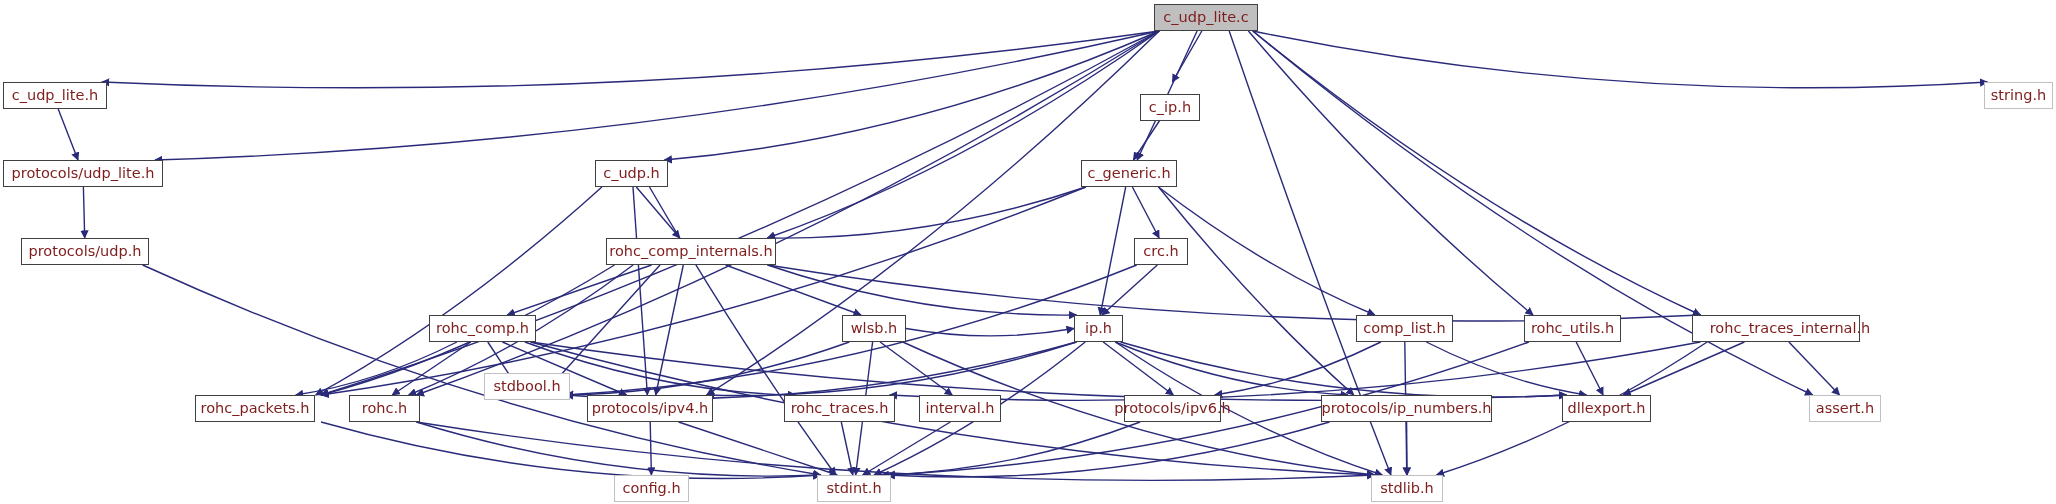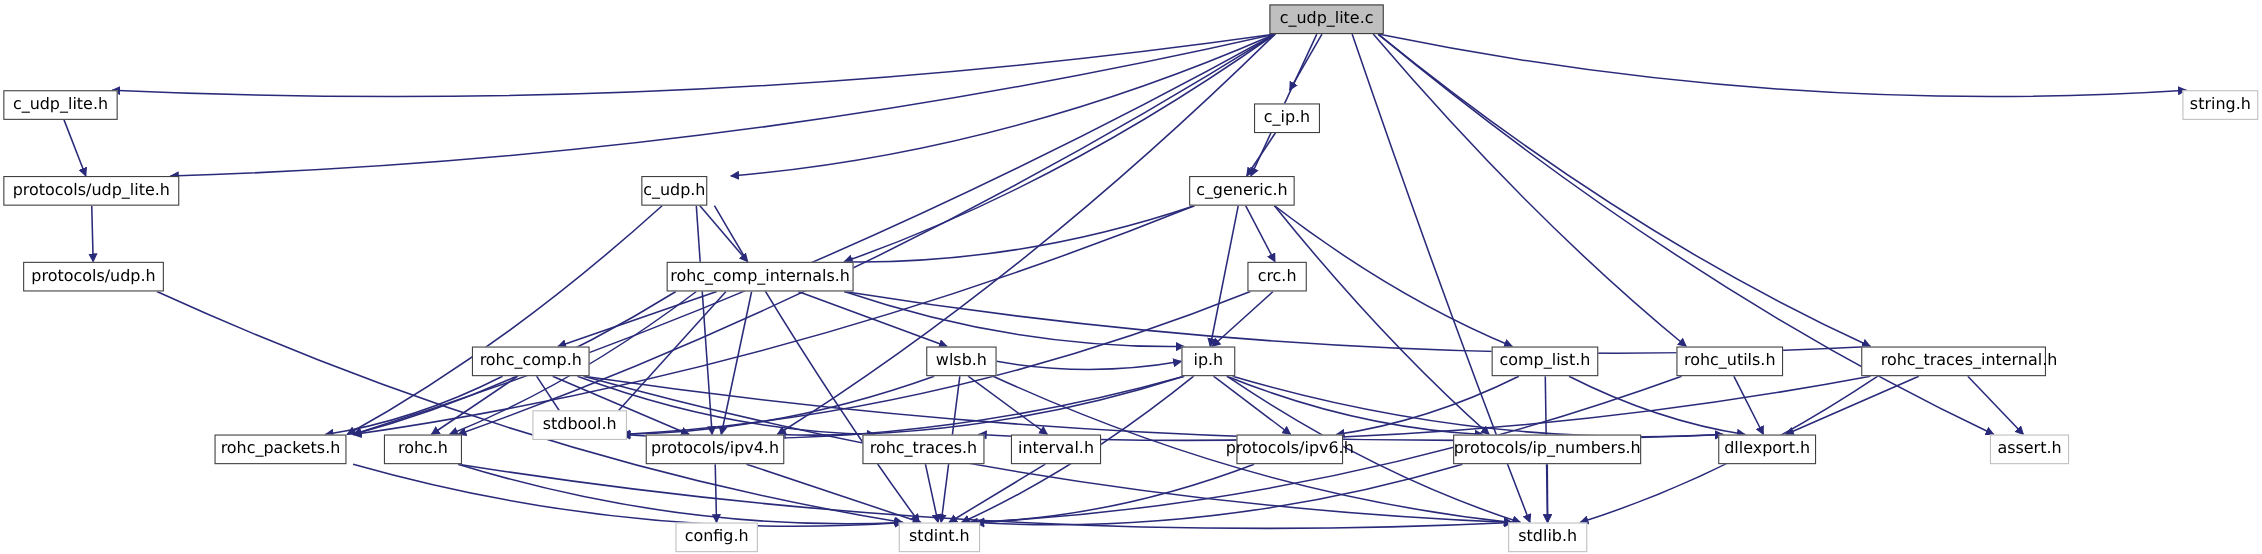--- a/index.html
+++ b/index.html
@@ -1,21 +1,21 @@
 <!DOCTYPE html>
 <html><head>
 <meta charset="utf-8">
 <style>
   html,body{margin:0;padding:0;background:#ffffff;}
   #graph-root{position:relative;width:2056px;height:504px;background:#ffffff;
     font-family:"DejaVu Sans","Liberation Sans",sans-serif;overflow:hidden;}
   svg#edges{position:absolute;left:0;top:0;width:2056px;height:504px;}
   .node{position:absolute;box-sizing:border-box;display:flex;align-items:center;
     justify-content:center;height:27px;font-size:14.5px;line-height:1;
-    white-space:nowrap;color:#000000;background:#ffffff;border:1px solid #404040;}
+    white-space:nowrap;color:#7f1d1d;background:#ffffff;border:1px solid #404040;}
   .node.ext{border:1px solid #c0c0c0;background:#ffffff;}
   .node.root{background:#bfbfbf;border:1px solid #404040;}
   .node .lbl{padding:0 7px;}
 </style>
 </head>
 <body>
 
 <div id="graph-root">
   <svg id="edges" viewBox="0 0 2056 504" preserveAspectRatio="none">
     <defs>
@@ -111,21 +111,21 @@
       </div>
       <div class="node ext" style="left: 1984px; top: 82px; width: 69px;">
         <span class="lbl">string.h</span>
       </div>
       <div class="node" style="left: 1140px; top: 94px; width: 60px;">
         <span class="lbl">c_ip.h</span>
       </div>
       <div class="node" style="left: 3px; top: 160px; width: 160px;">
         <span class="lbl">protocols/udp_lite.h</span>
       </div>
-      <div class="node" style="left: 583px; top: 160px; width: 60px; justify-content: center;">
+      <div class="node" style="left: 595px; top: 160px; width: 73px; justify-content: center;">
         <span class="lbl">c_udp.h</span>
       </div>
       <div class="node" style="left: 1081px; top: 160px; width: 96px;">
         <span class="lbl">c_generic.h</span>
       </div>
       <div class="node" style="left: 21px; top: 238px; width: 128px;">
         <span class="lbl">protocols/udp.h</span>
       </div>
       <div class="node" style="left: 606px; top: 238px; width: 170px;">
         <span class="lbl">rohc_comp_internals.h</span>

